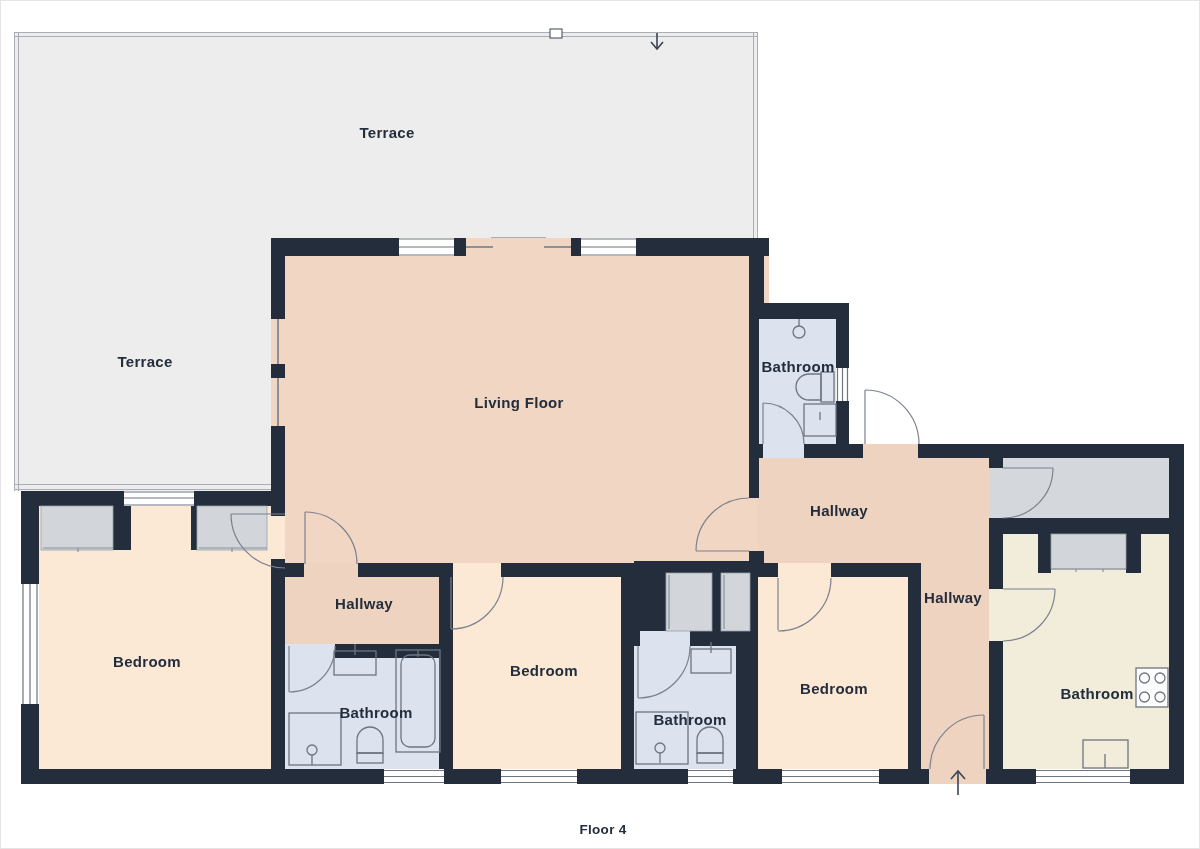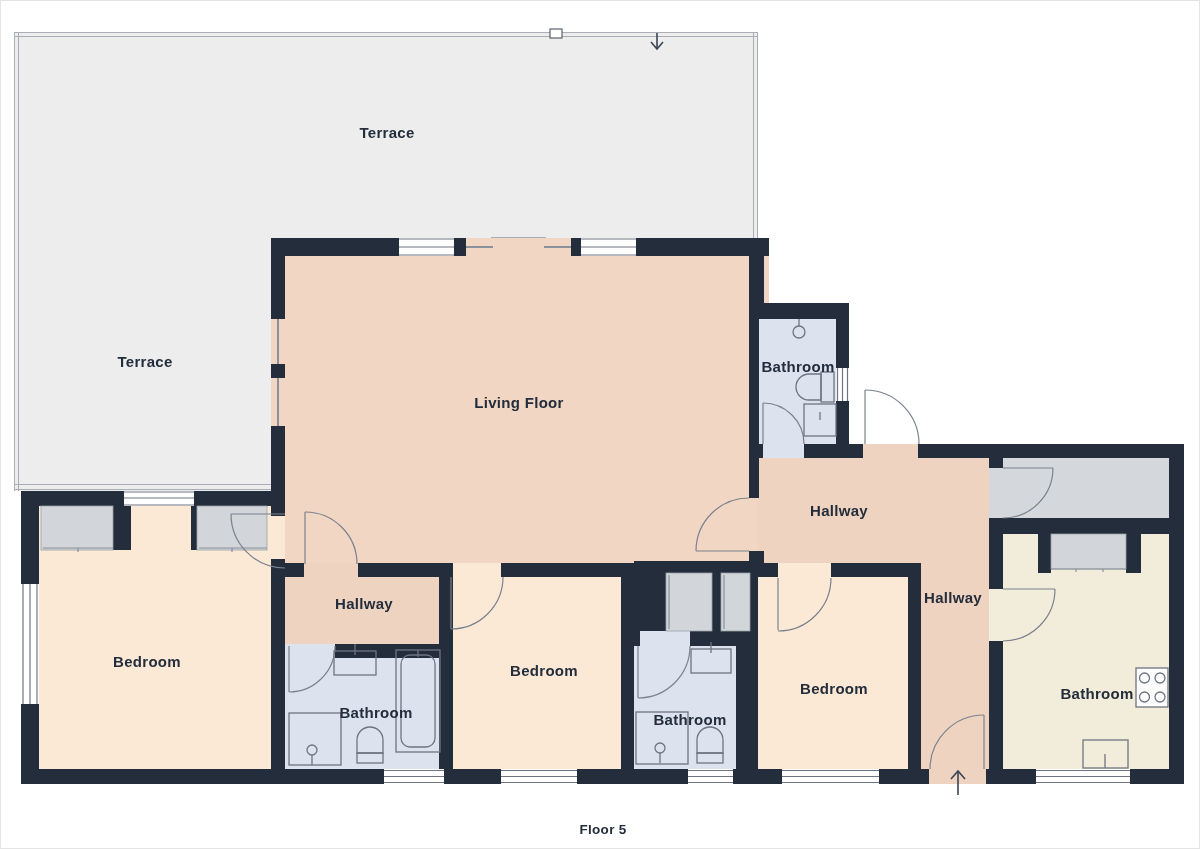--- a/index.html
+++ b/index.html
@@ -362,14 +362,14 @@
   <div class="lbl" style="left:838px;top:509px;">Hallway</div>
   <div class="lbl" style="left:363px;top:602px;">Hallway</div>
   <div class="lbl" style="left:952px;top:596px;">Hallway</div>
   <div class="lbl" style="left:146px;top:660px;">Bedroom</div>
   <div class="lbl" style="left:543px;top:669px;">Bedroom</div>
   <div class="lbl" style="left:833px;top:687px;">Bedroom</div>
   <div class="lbl" style="left:375px;top:711px;">Bathroom</div>
   <div class="lbl" style="left:689px;top:718px;">Bathroom</div>
   <div class="lbl" style="left:1096px;top:692px;">Bathroom</div>
 
-  <div class="lbl small" style="left:602px;top:828px;">Floor 5</div>
+  <div class="lbl small" style="left:602px;top:828px;">Floor 4</div>
 </div>
 
 </body></html>

